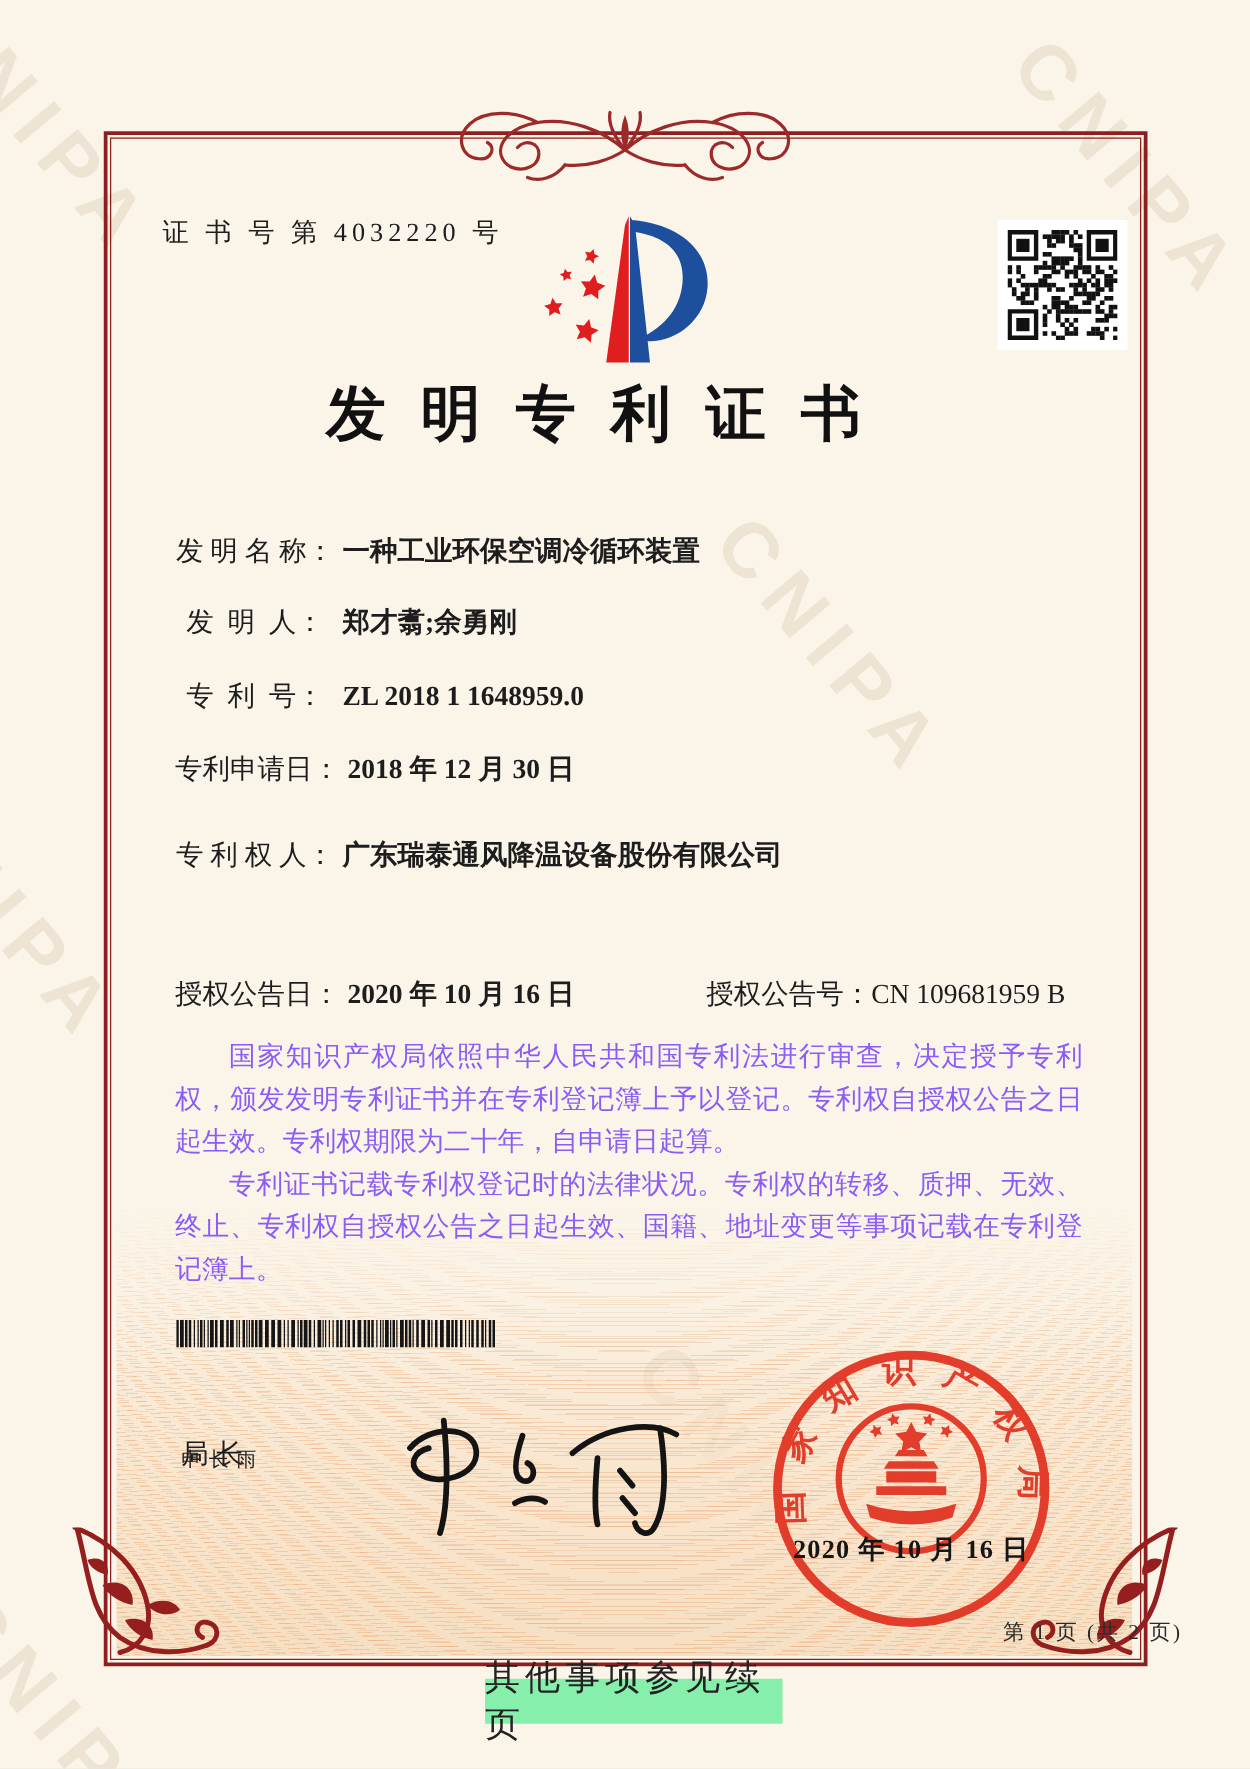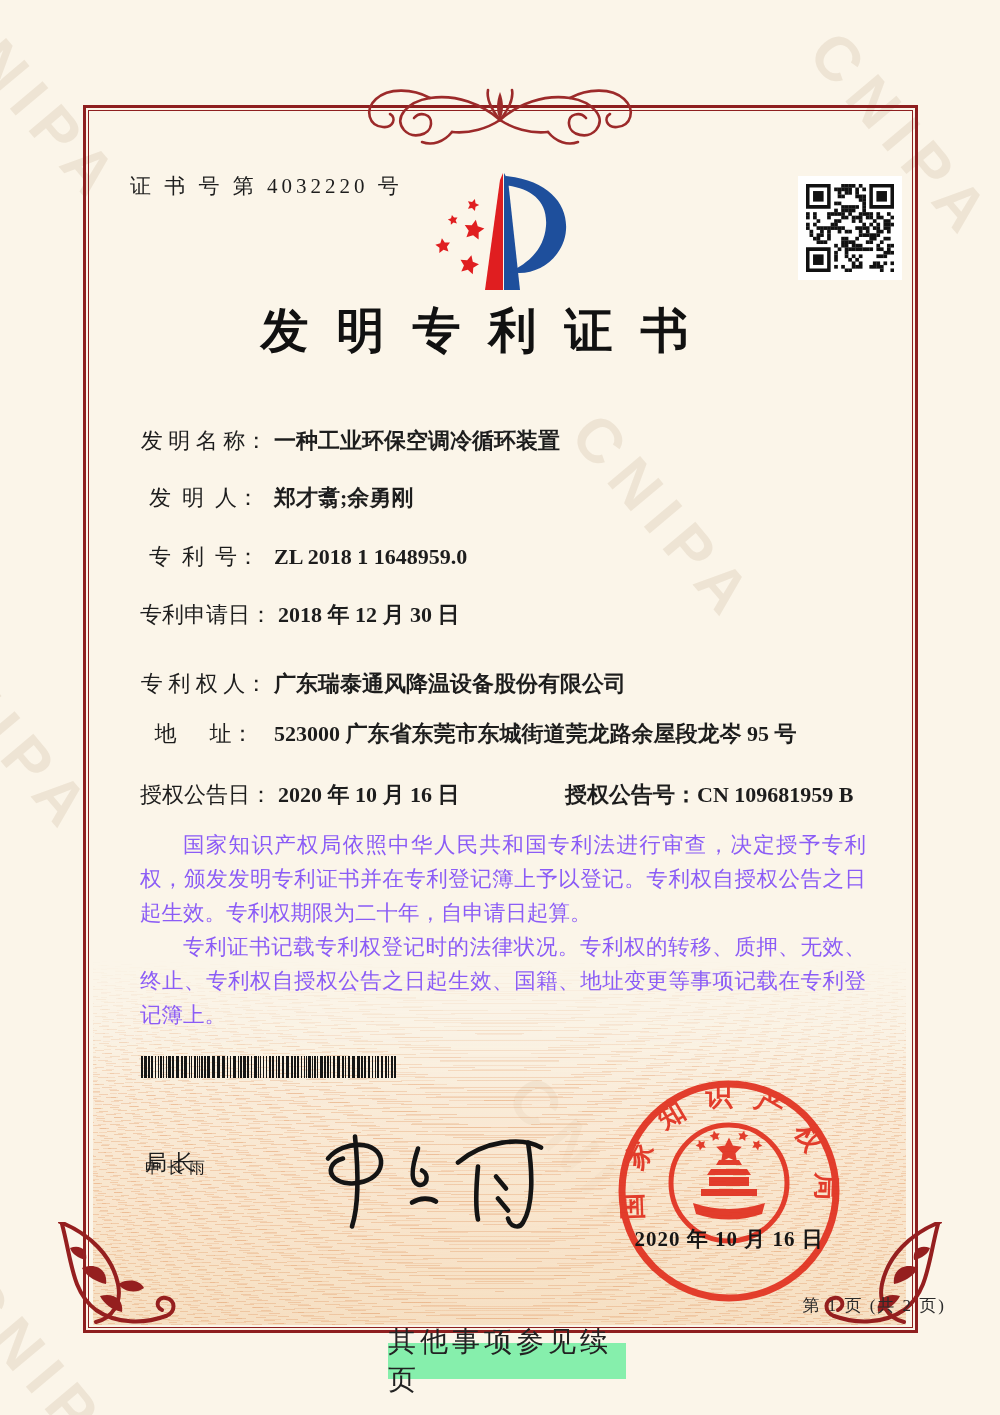--- a/index.html
+++ b/index.html
@@ -32,21 +32,21 @@
   .qr-box{position:absolute; left:798px; top:176px; width:104px; height:104px; background:#fff;}
   .qr-box svg{position:absolute; left:8px; top:8px;}
   .title{
     position:absolute; left:0; top:299px; width:949px; text-align:center;
     font-size:48px; font-weight:bold; letter-spacing:28px; padding-left:28px;
     box-sizing:border-box; color:#111;
   }
   .row{position:absolute; left:140px; font-size:22px; white-space:nowrap;}
   .row .lbl{white-space:pre; display:inline-block; min-width:128px;text-align:center;}
   .row .val{margin-left:6px;font-weight:bold;}
-  .grant2{position:absolute; left:565px; font-size:22px; white-space:nowrap;font-weight:bold;}
+  .grant2{position:absolute; left:565px; font-size:22px; white-space:nowrap;}
   .paras{
     position:absolute; left:140px; top:828px; width:726px;
     font-size:21.5px; line-height:34px; text-align:justify; color:#8b5cf6;
   }
   .paras p{margin:0; text-indent:2em;}
   .sig-title{position:absolute; left:145px; top:1148px; font-size:22px; letter-spacing:6px;}
   .sig-name{position:absolute; left:145px; top:1158px; font-size:16px; letter-spacing:6px;}
   .signature{position:absolute; left:300px; top:1124px;}
   .barcode{position:absolute; left:141px; top:1056px;}
   .seal{position:absolute; left:615px; top:1077px; width:228px; height:228px;}
@@ -358,23 +358,20 @@
   </div>
   <div class="row" style="top:542px;">
     <span class="lbl">专  利  号：</span><span class="val">ZL 2018 1 1648959.0</span>
   </div>
   <div class="row" style="top:600px;">
     <span class="lbl">专利申请日：</span><span class="val">2018 年 12 月 30 日</span>
   </div>
   <div class="row" style="top:657px;margin-top:12px;">
     <span class="lbl">专 利 权 人：</span><span class="val">广东瑞泰通风降温设备股份有限公司</span>
   </div>
-  <div class="row" style="top:719px;">
-    <span class="lbl">地      址：</span><span class="val">523000 广东省东莞市东城街道莞龙路余屋段龙岑 95 号</span>
-  </div>
   <div class="row" style="top:780px;">
     <span>授权公告日：</span><span class="val">2020 年 10 月 16 日</span>
   </div>
   <div class="grant2" style="top:780px;">
     <span>授权公告号：</span><span class="val">CN 109681959 B</span>
   </div>
 
   <div class="paras">
     <p>国家知识产权局依照中华人民共和国专利法进行审查，决定授予专利权，颁发发明专利证书并在专利登记簿上予以登记。专利权自授权公告之日起生效。专利权期限为二十年，自申请日起算。</p>
     <p>专利证书记载专利权登记时的法律状况。专利权的转移、质押、无效、终止、专利权自授权公告之日起生效、国籍、地址变更等事项记载在专利登记簿上。</p>

